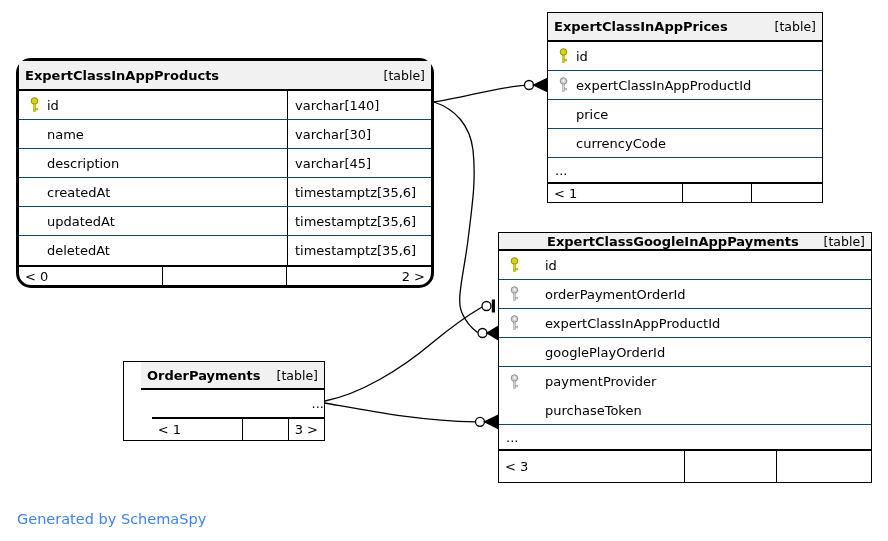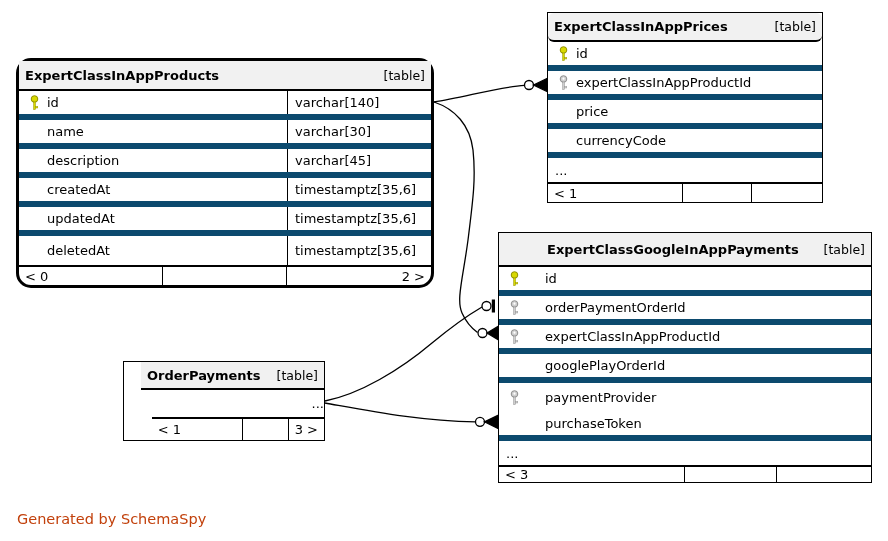--- a/index.html
+++ b/index.html
@@ -17,21 +17,21 @@
   }
   .tbl.hl{border-width:3px;}
   .hdr{
     display:flex;justify-content:space-between;align-items:center;
     background:#f1f1f1;border-bottom:2px solid #000;
     padding:0 6px;flex:0 0 auto;box-sizing:border-box;
   }
   .tname{font-weight:bold;font-size:13px;white-space:nowrap;}
   .ttag{font-size:12.5px;white-space:nowrap;margin-left:16px;}
   .row{
-    display:flex;align-items:center;border-bottom:6px solid #0c4a6e;
+    display:flex;align-items:center;border-bottom:1px solid #0c4a6e;
     font-size:13px;box-sizing:border-box;flex:0 0 auto;white-space:nowrap;
   }
   .row.nb{border-bottom:none;}
   .keyslot{display:flex;align-items:center;box-sizing:border-box;padding-left:10px;flex:0 0 28px;}
   .cname{flex:1;overflow:hidden;}
   .ctype{
     flex:0 0 144px;border-left:1px solid #000;align-self:stretch;
     display:flex;align-items:center;padding-left:7px;box-sizing:border-box;
   }
   .ell{padding-left:7px;border-bottom:none;}
@@ -44,42 +44,42 @@
   .fc.r3{flex:1;justify-content:flex-end;}
 
   
   #t-products{left:16px;top:58px;width:418px;height:230px;border-radius:15px;}
   #t-products .hdr{height:30px;}
   #t-products .row{height:29px;}
   #t-products .fc1{flex:0 0 144px;}
   #t-products .fc2{flex:0 0 124px;}
 
   #t-prices{left:547px;top:12px;width:276px;height:191px;}
-  #t-prices .hdr{height:29px;border-radius:6px;}
+  #t-prices .hdr{height:29px;}
   #t-prices .row{height:29px;}
   #t-prices .ell{height:24px;}
   #t-prices .fc1{flex:0 0 135px;}
   #t-prices .fc2{flex:0 0 69px;}
 
   #t-google{left:498px;top:232px;width:374px;height:251px;}
-  #t-google .hdr{height:34px;padding-left:48px;}
+  #t-google .hdr{height:18px;padding-left:48px;}
   #t-google .row{height:29px;}
   #t-google .keyslot{flex:0 0 46px;}
   #t-google .ell{height:24px;}
   #t-google .fc1{flex:0 0 186px;}
   #t-google .fc2{flex:0 0 92px;}
 
   #t-order{left:123px;top:361px;width:202px;height:80px;align-items:flex-end;}
   #t-order .hdr{height:28px;}
   #t-order .ell{height:27px;}
   #t-order .fc1{flex:0 0 91px;}
   #t-order .fc2{flex:0 0 46px;}
 
   .gen-note{
-    position:absolute;left:17px;top:511px;font-size:14.5px;color:#c2410c;z-index:2;
+    position:absolute;left:17px;top:511px;font-size:14.5px;color:#3b82f6;z-index:2;
   }
   .keyicon{display:block;}
 </style>
 </head>
 <body>
 
 <div class="canvas">
 
   <svg class="relations" width="888" height="541" viewBox="0 0 888 541">
     <g stroke="#000" stroke-width="1.3" fill="none">

